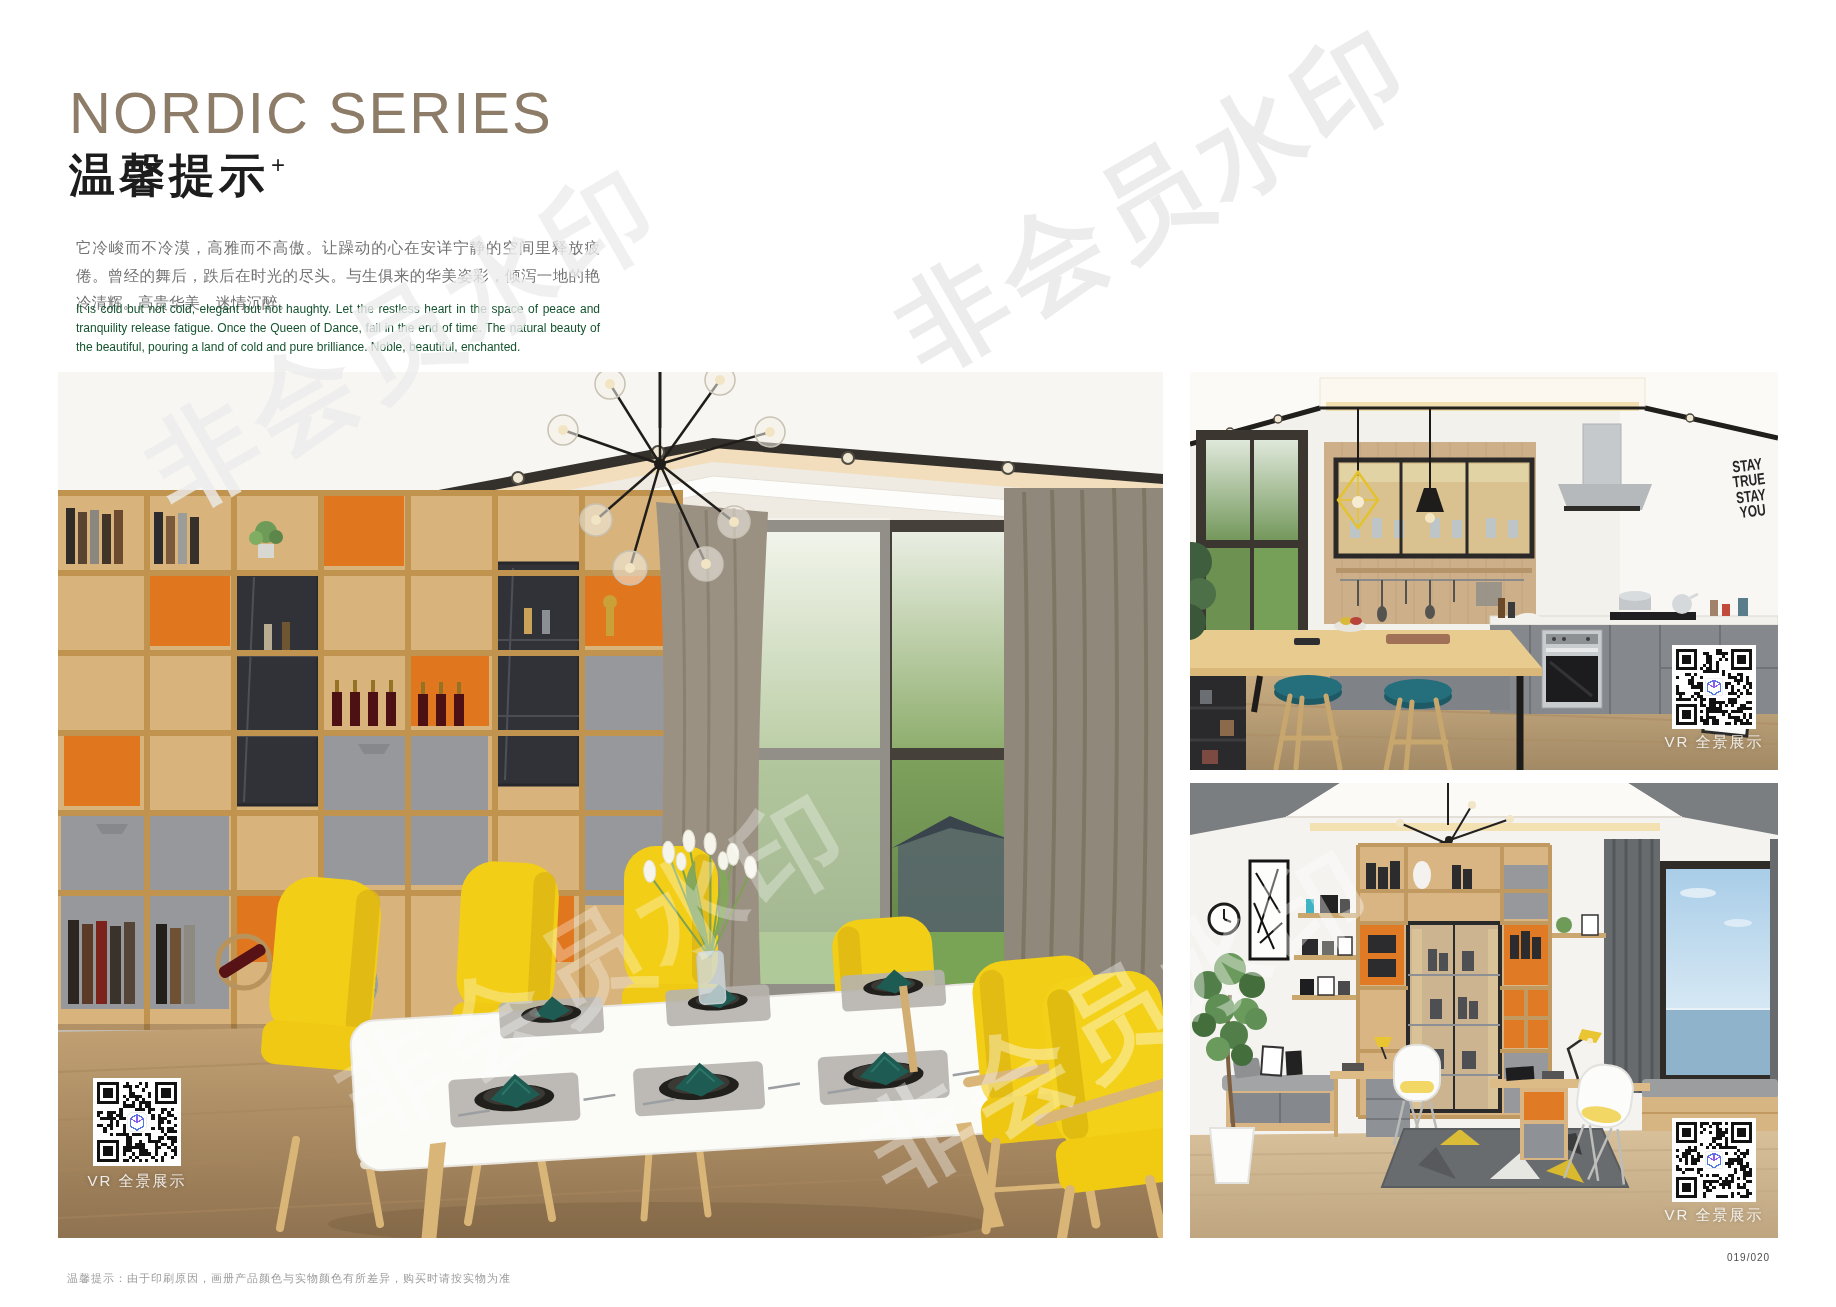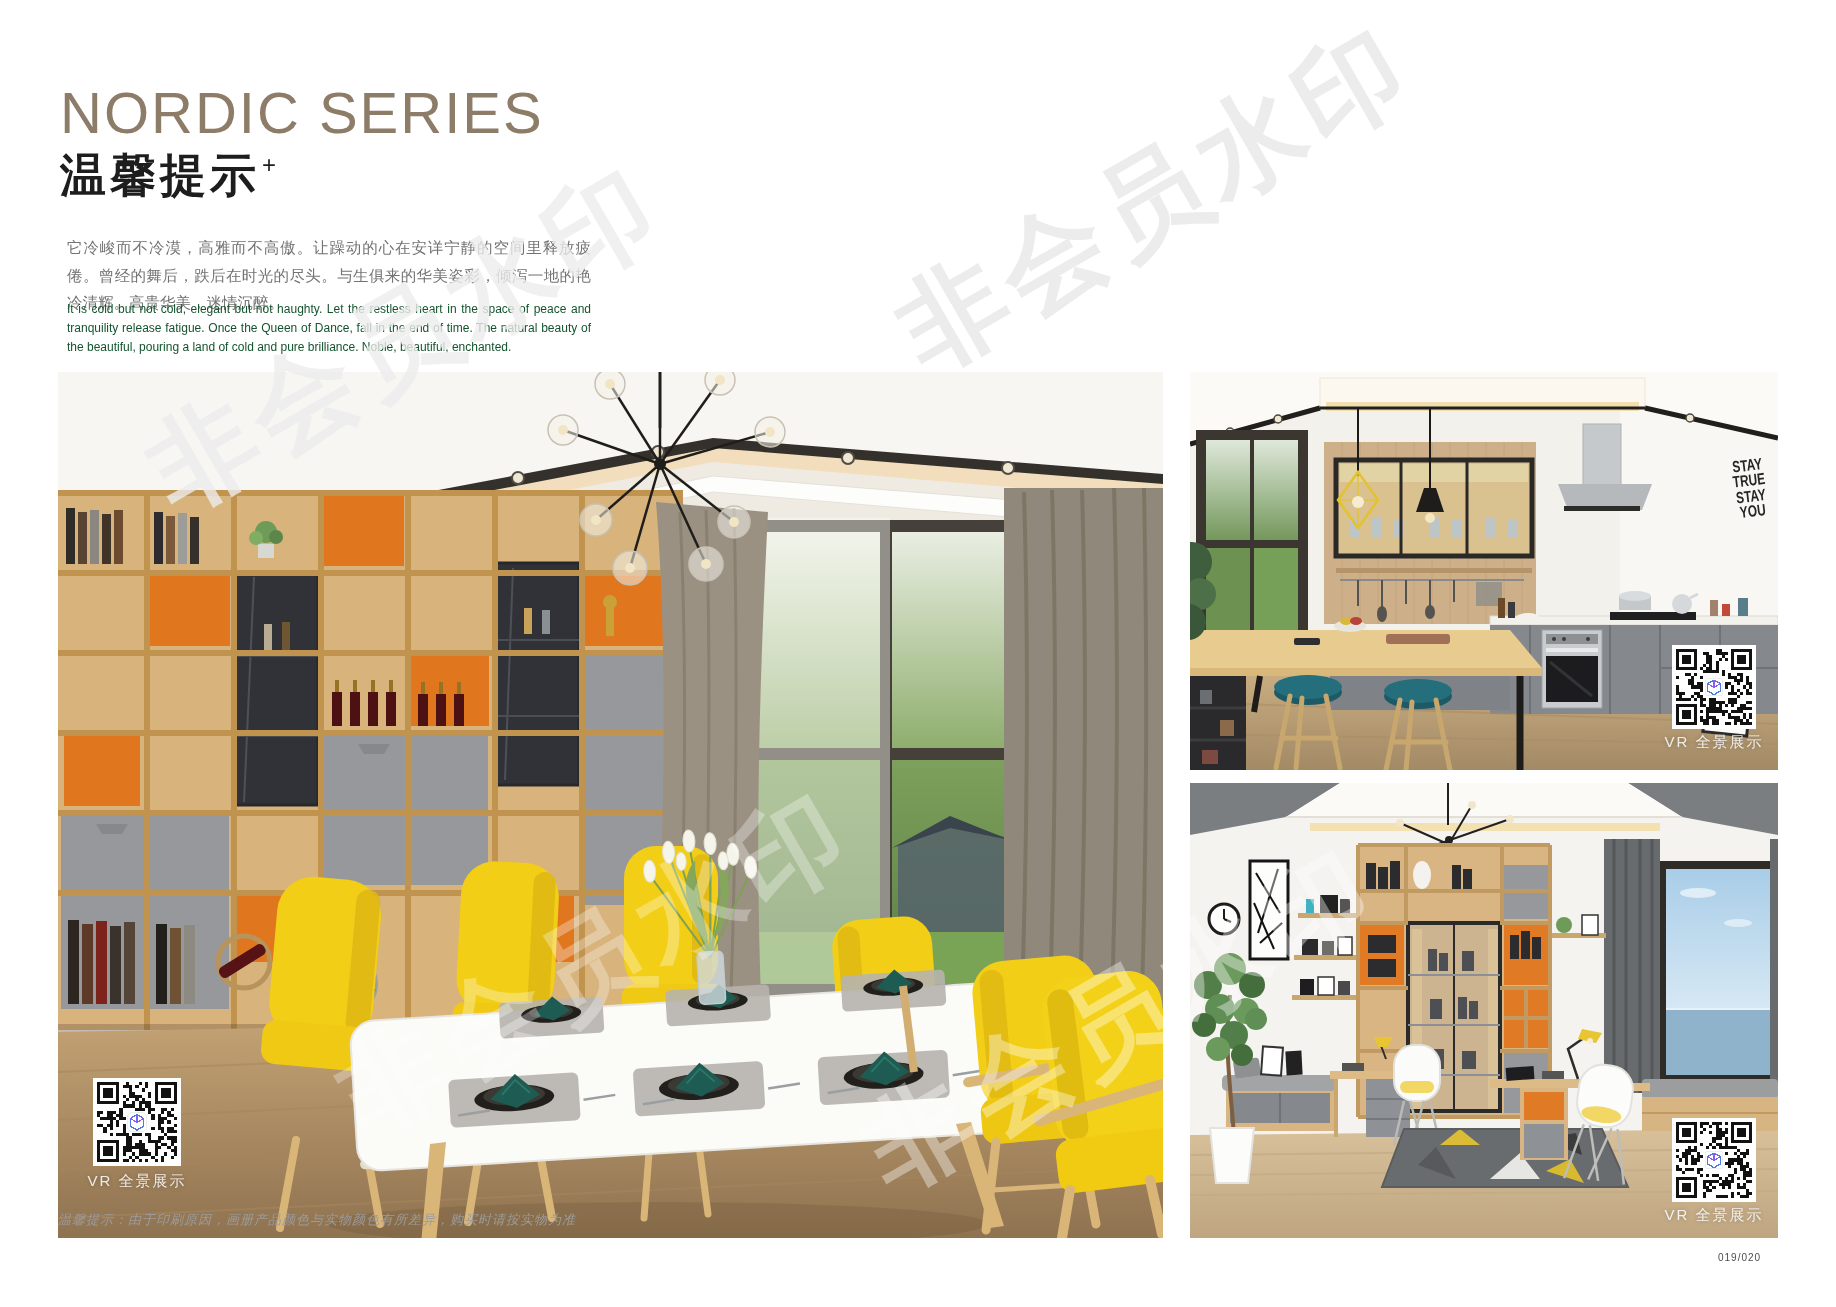--- a/index.html
+++ b/index.html
@@ -1,18 +1,18 @@
 <!DOCTYPE html>
 <html><head>
 <meta charset="utf-8">
 <style>
   html,body{margin:0;padding:0;background:#ffffff;}
   body{width:1836px;height:1307px;position:relative;overflow:hidden;
        font-family:"Liberation Sans", sans-serif;}
-  .abs{position:absolute;}
+  .abs{position:absolute;margin-left:9px;}
   
   .title-en{left:60px;top:84px;font-size:58px;font-weight:400;color:#8d7c68;
             letter-spacing:2px;line-height:1;}
   .title-zh{left:60px;top:152px;font-size:46px;font-weight:600;color:#1d1d1d;
             letter-spacing:4px;line-height:1;}
   .title-sup{font-size:24px;vertical-align:18px;font-weight:400;margin-left:2px;}
   .desc-zh{left:67px;top:234px;width:524px;font-size:15.5px;color:#737373;
            line-height:1.78;text-align:justify;}
   .desc-en{left:67px;top:300px;width:524px;font-size:12px;color:#14532d;
            line-height:1.6;text-align:justify;}
@@ -34,21 +34,21 @@
              transform:rotate(-7deg) scale(.85,1.15);letter-spacing:0;}
   .wall-text span{display:block;}
   
   .wm{position:absolute;font-size:106px;letter-spacing:8px;white-space:nowrap;
       transform:rotate(-30deg);z-index:40;pointer-events:none;font-weight:600;}
   .wm1{left:870px;top:128px;color:#ececec;}
   .wm0{left:120px;top:268px;color:rgba(236,236,236,.8);}
   .wm2{left:310px;top:892px;color:rgba(255,255,255,.30);}
   .wm3{left:835px;top:948px;color:rgba(255,255,255,.38);}
   
-  .tip{left:58px;top:1211px;font-size:13px;color:#9c9c9c;letter-spacing:1px;font-style:italic;}
+  .tip{left:58px;top:1271px;font-size:11px;color:#9c9c9c;letter-spacing:1px;}
   .pagenum{left:1718px;top:1252px;font-size:10px;color:#4c4c4c;letter-spacing:1px;}
 </style>
 </head>
 <body>
 
 <div class="abs title-en">NORDIC SERIES</div>
 <div class="abs title-zh"><span>温馨提示</span><span class="title-sup">+</span></div>
 <div class="abs desc-zh">它冷峻而不冷漠，高雅而不高傲。让躁动的心在安详宁静的空间里释放疲倦。曾经的舞后，跌后在时光的尽头。与生俱来的华美姿彩，倾泻一地的艳冷清辉。高贵华美，迷情沉醉。</div>
 <div class="abs desc-en">It is cold but not cold, elegant but not haughty. Let the restless heart in the space of peace and tranquility release fatigue. Once the Queen of Dance, fall in the end of time. The natural beauty of the beautiful, pouring a land of cold and pure brilliance. Noble, beautiful, enchanted.</div>
 

